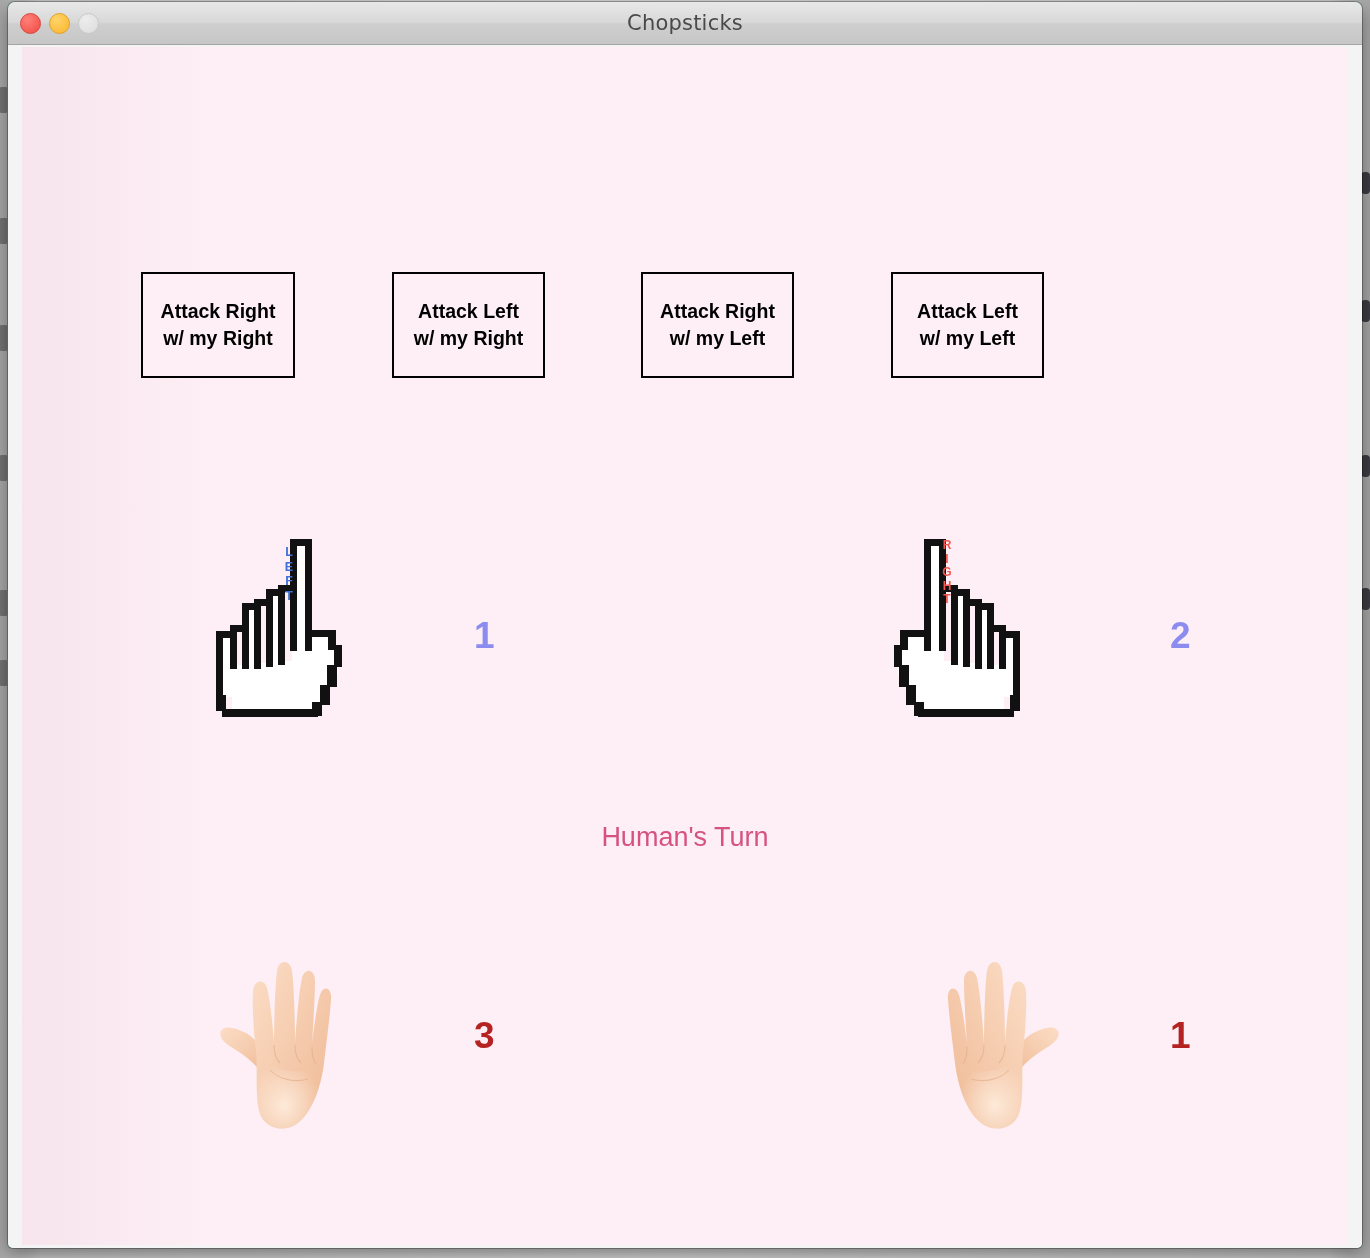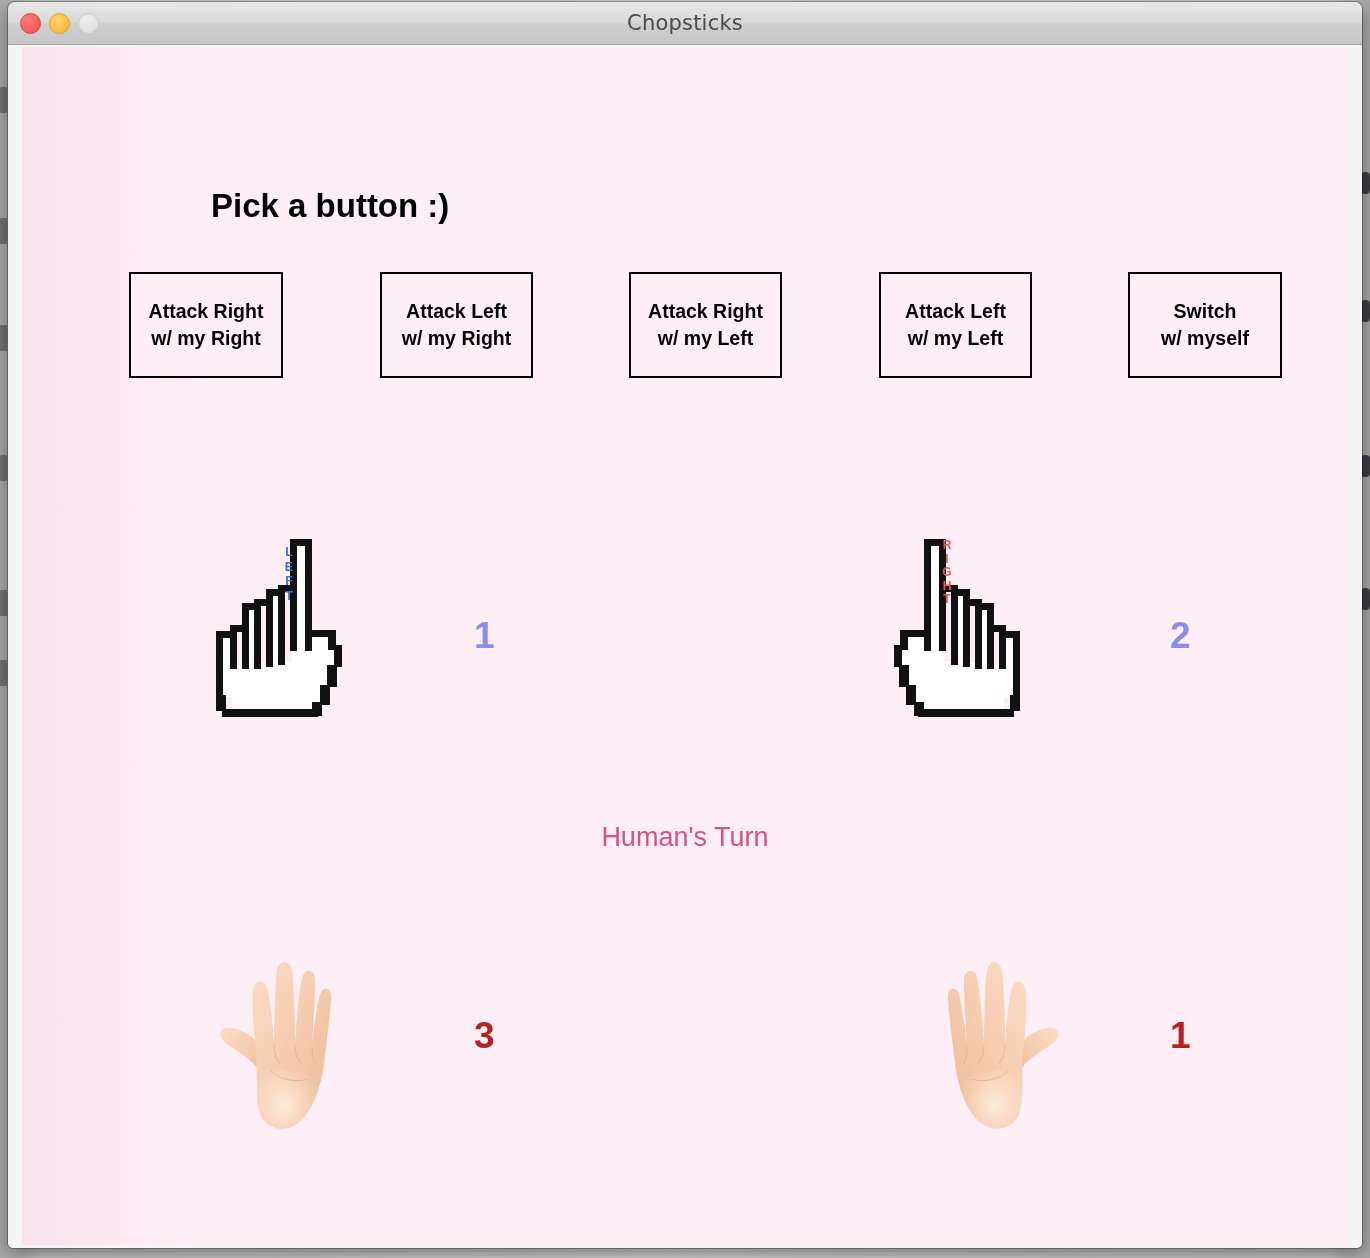--- a/index.html
+++ b/index.html
@@ -61,21 +61,21 @@
 
   
   .heading{
     position:absolute;left:189px;top:140px;
     font-size:33px;font-weight:bold;color:#000;
     font-family:"Liberation Sans", sans-serif;
     white-space:nowrap;
   }
 
   
-  .btn-row{position:absolute;left:4px;top:225px;width:100%;height:120px;}
+  .btn-row{position:absolute;left:16px;top:225px;width:100%;height:120px;}
   .gbtn{
     position:absolute;top:0;height:106px;
     background:#fdeff5;border:2px solid #000;
     display:flex;flex-direction:column;align-items:center;justify-content:center;
     font-weight:bold;color:#000;font-size:19.5px;line-height:1.38;
     font-family:"Liberation Sans", sans-serif;
     cursor:pointer;box-sizing:border-box;white-space:nowrap;
   }
   .gbtn .l1,.gbtn .l2{display:block;}
 
@@ -136,21 +136,20 @@
       <span class="light close"></span>
       <span class="light min"></span>
       <span class="light zoom"></span>
     </div>
     <div class="title">Chopsticks</div>
   </div>
 
   <div class="frame">
     <div class="canvas">
 
-      <div class="heading">Pick a button :)</div>
 
       <div class="btn-row">
 
         <div class="gbtn" style="left:103px;width:154px;">
           <span class="l1">Attack Right</span>
           <span class="l2">w/ my Right</span>
         </div>
 
         <div class="gbtn" style="left:354px;width:153px;">
           <span class="l1">Attack Left</span>
@@ -160,24 +159,20 @@
         <div class="gbtn" style="left:603px;width:153px;">
           <span class="l1">Attack Right</span>
           <span class="l2">w/ my Left</span>
         </div>
 
         <div class="gbtn" style="left:853px;width:153px;">
           <span class="l1">Attack Left</span>
           <span class="l2">w/ my Left</span>
         </div>
 
-        <div class="gbtn" style="left:1102px;width:154px;">
-          <span class="l1">Switch</span>
-          <span class="l2">w/ myself</span>
-        </div>
 
       </div>
 
       <div class="cursor-hand" style="left:160px;top:478px;">
         <svg viewBox="0 0 170 215" xmlns="http://www.w3.org/2000/svg">
 
           <path d="M38 150 L38 110 L50 105 L50 140 L62 140 L62 82 L74 78 L74 138 L86 138 L86 68
                    L98 64 L98 136 L110 136 L110 18 L128 18 L128 112 L146 112 L146 124 L156 124
                    L156 150 L148 150 L148 170 L140 170 L140 186 L50 186 L50 172 L40 172 Z" fill="#ffffff"></path>
 

